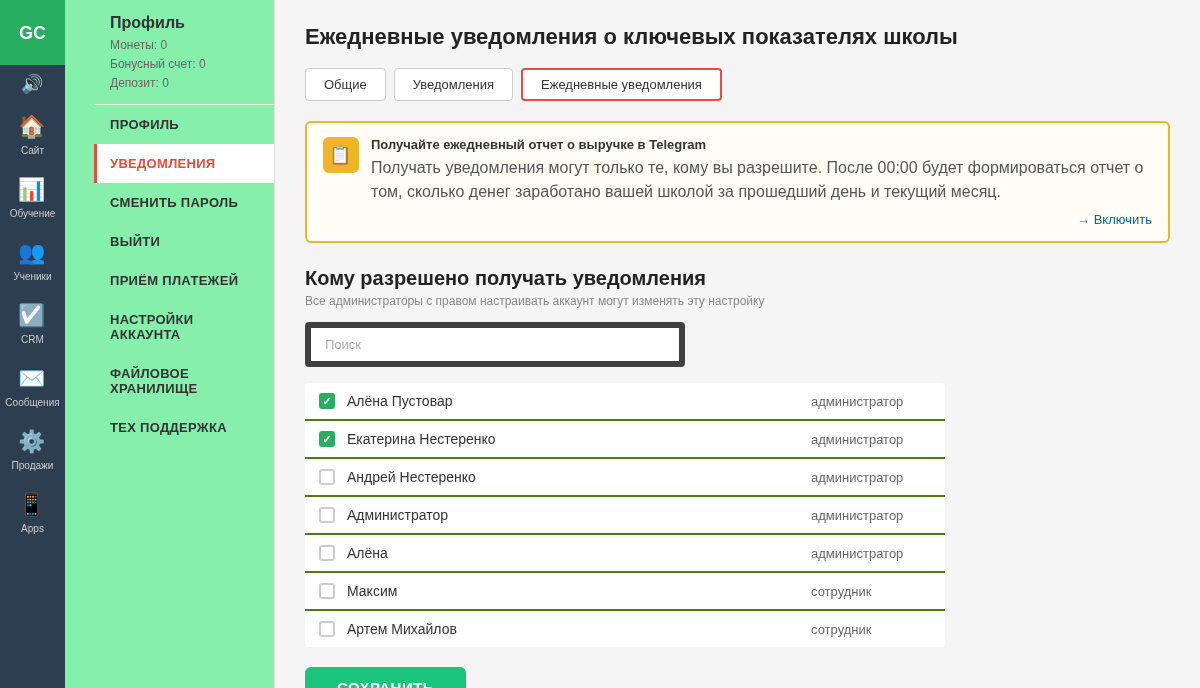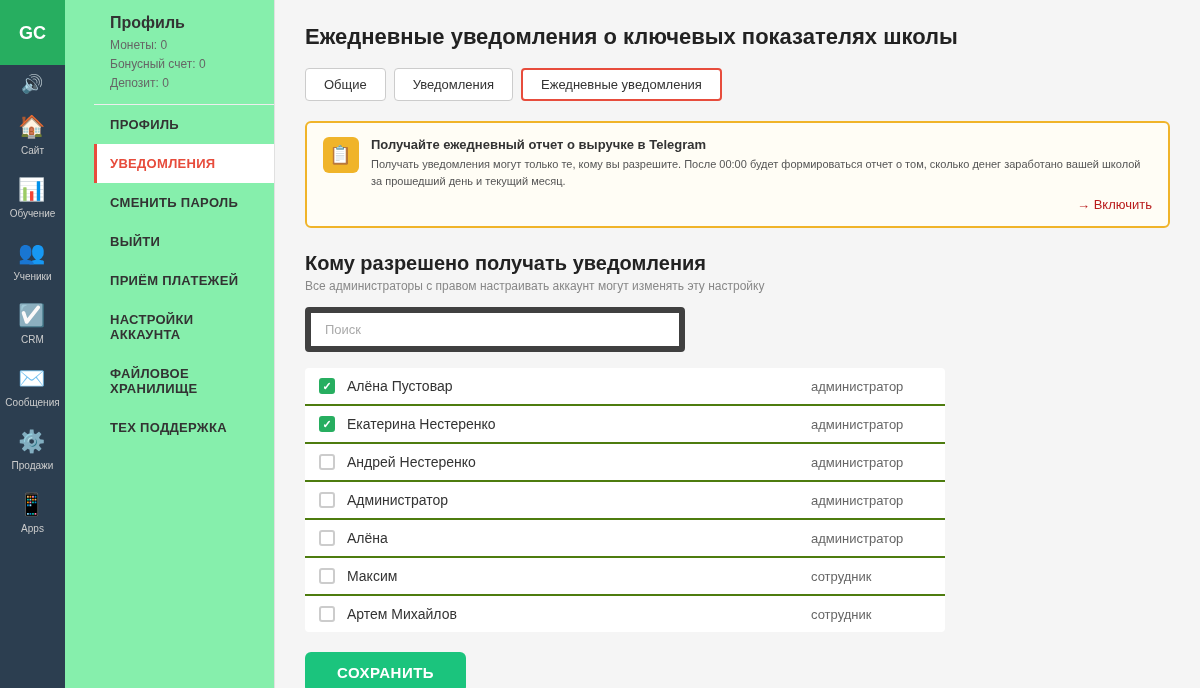--- a/index.html
+++ b/index.html
@@ -159,28 +159,28 @@
       font-size: 13px;
       color: #333;
       margin-bottom: 4px;
     }
     .telegram-content .subtitle {
       font-size: 12px;
       color: #27ae60;
       margin-bottom: 6px;
     }
     .telegram-content .desc {
-      font-size: 11px;
+      font-size: 16px;
       color: #555;
       line-height: 1.5;
     }
     .enable-link {
       display: block;
       text-align: right;
-      color: #b91c1c;
+      color: #0369a1;
       font-size: 13px;
       margin-top: 8px;
       cursor: pointer;
     }
 
     
     .section-title {
       font-size: 20px;
       font-weight: bold;
       color: #222;

